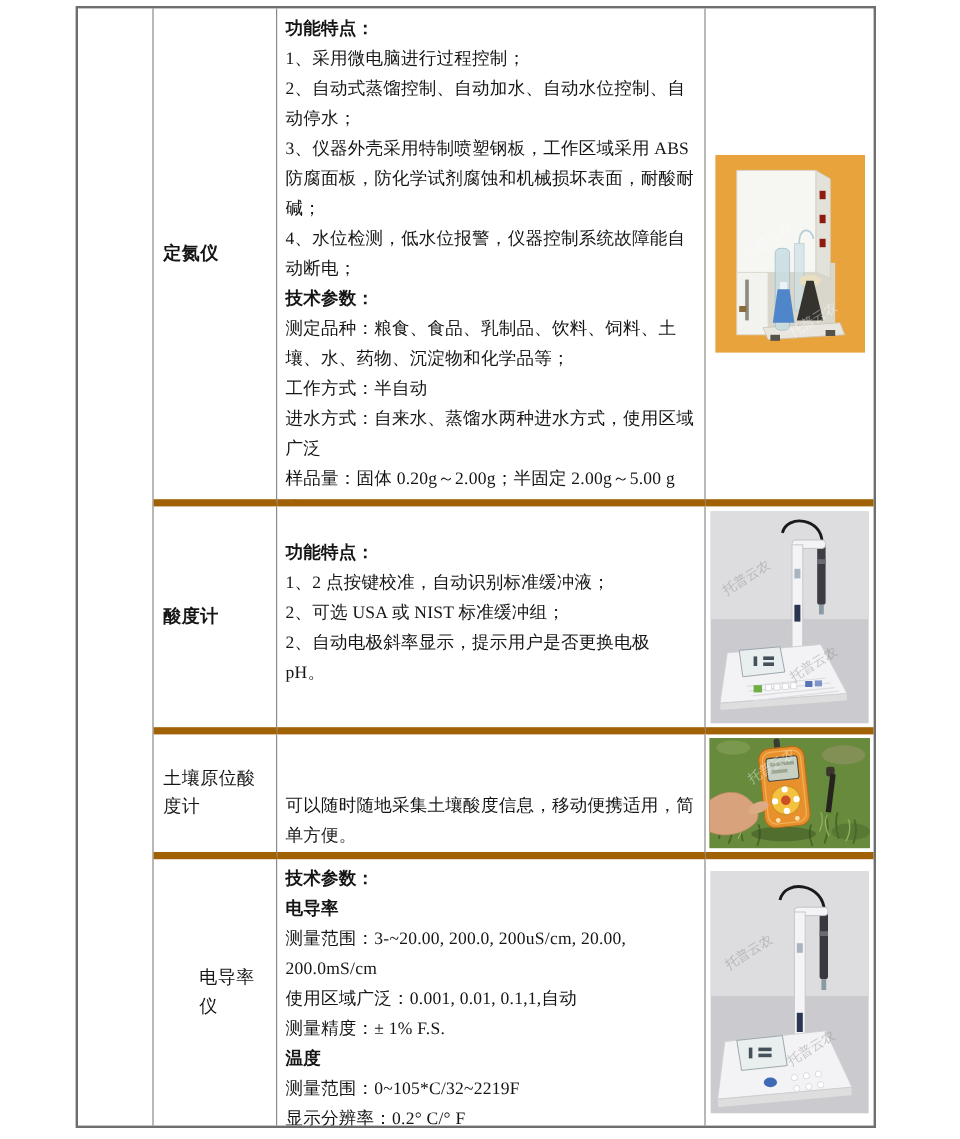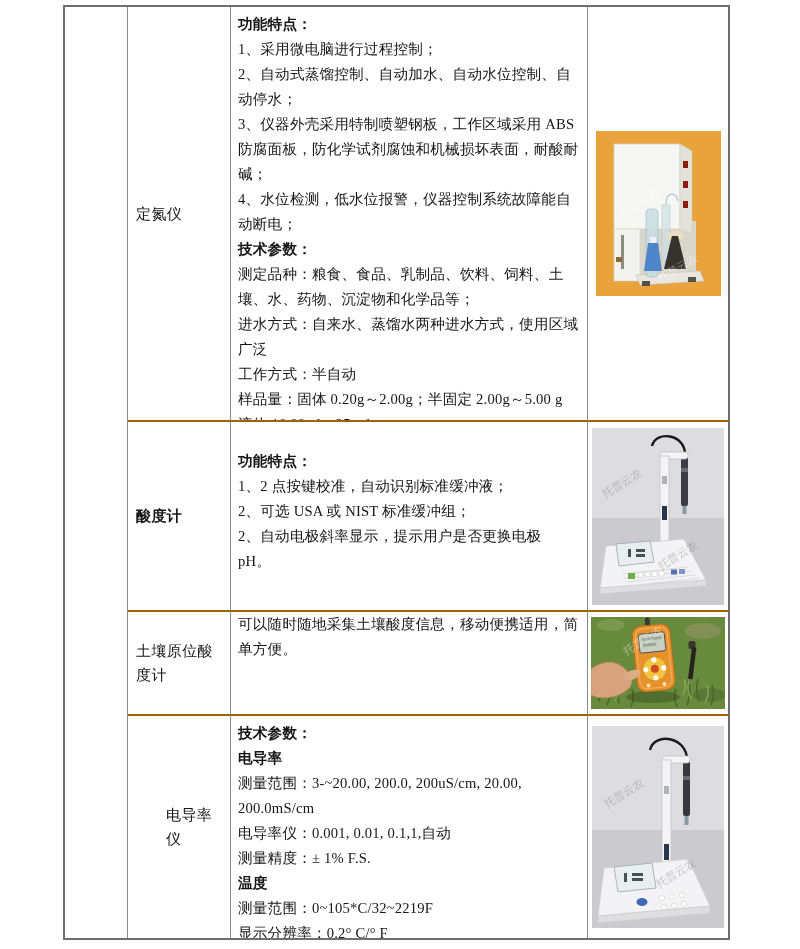--- a/index.html
+++ b/index.html
@@ -9,60 +9,60 @@
     overflow:hidden;
   }
   .spec-table{
     position:absolute;left:63px;top:5px;width:667px;height:935px;
     box-sizing:border-box;border:2px solid #6e6e6e;
     display:grid;
     grid-template-columns:63px 103px 357px 140px;
     grid-template-rows:415px 190px 104px 222px;
     background:#ffffff;
   }
-  .cell{box-sizing:border-box;border-right:1px solid #8a8a8a;border-bottom:2px solid #a16207;overflow:hidden;position:relative;}
+  .cell{box-sizing:border-box;border-right:1px solid #8a8a8a;border-bottom:6px solid #a16207;overflow:hidden;position:relative;}
   .cell.last-col{border-right:none;}
   .cell.last-row{border-bottom:none;}
   .col1{grid-column:1;grid-row:1/5;border-bottom:none;}
   .name-cell{display:flex;align-items:center;padding-left:8px;padding-right:4px;font-size:15px;letter-spacing:.4px;line-height:24px;}
   .desc-cell{padding:5px 6px 0 7px;font-size:14.6px;line-height:25px;letter-spacing:.2px;}
   .desc-cell .line{min-height:25px;}
   .desc-cell .b{font-weight:bold;}
-  .desc-cell.vcenter{display:flex;flex-direction:column;justify-content:flex-start;padding-top:0;}
+  .desc-cell.vcenter{display:flex;flex-direction:column;justify-content:flex-end;padding-top:0;}
   .spacer{height:22px;}
   .img-cell{display:flex;align-items:center;justify-content:center;}
   .photo{position:relative;display:block;}
   .wm{
     position:absolute;white-space:nowrap;pointer-events:none;
     font-family:"Liberation Sans","DejaVu Sans",sans-serif;
     font-size:11px;transform:rotate(-32deg);color:rgba(120,120,120,.38);
   }
   .wm.light{color:rgba(255,255,255,.42);}
   svg{display:block;}
 </style>
 </head>
 <body>
 
 <div class="spec-table">
 
   <div class="cell col1"></div>
 
-  <div class="cell name-cell" style="grid-column:2;grid-row:1;">
+  <div class="cell name-cell" style="grid-column:2;grid-row:1;font-weight:bold;">
     <span>定氮仪</span>
   </div>
   <div class="cell desc-cell" style="grid-column:3;grid-row:1;">
     <div class="line b">功能特点：</div>
     <div class="line">1、采用微电脑进行过程控制；</div>
     <div class="line">2、自动式蒸馏控制、自动加水、自动水位控制、自动停水；</div>
     <div class="line">3、仪器外壳采用特制喷塑钢板，工作区域采用 ABS 防腐面板，防化学试剂腐蚀和机械损坏表面，耐酸耐碱；</div>
     <div class="line">4、水位检测，低水位报警，仪器控制系统故障能自动断电；</div>
     <div class="line b">技术参数：</div>
     <div class="line">测定品种：粮食、食品、乳制品、饮料、饲料、土壤、水、药物、沉淀物和化学品等；</div>
+    <div class="line">工作方式：半自动</div>
     <div class="line">进水方式：自来水、蒸馏水两种进水方式，使用区域广泛</div>
-    <div class="line">工作方式：半自动</div>
     <div class="line">样品量：固体 0.20g～2.00g；半固定 2.00g～5.00 g 液体 10.00ml～25.ml</div>
 
   </div>
   <div class="cell img-cell last-col" style="grid-column:4;grid-row:1;">
     <div class="photo" style="width:125px;height:165px;">
       <svg viewBox="0 0 125 165" width="125" height="165">
         <rect x="0" y="0" width="125" height="165" fill="#e8a33c"></rect>
         <rect x="44" y="90" width="56" height="56" fill="#d9d6cb"></rect>
         <rect x="18" y="13" width="66" height="85" fill="#f6f6f3" stroke="#d8d4c8" stroke-width="0.8"></rect>
         <polygon points="84,13 96,20 96,103 84,98" fill="#e3e2da" stroke="#cfcbbe" stroke-width="0.6"></polygon>
@@ -173,21 +173,21 @@
     </div>
   </div>
 
   <div class="cell name-cell last-row" style="grid-column:2;grid-row:4;margin-left:30px;">
     <span>电导率仪</span>
   </div>
   <div class="cell desc-cell last-row" style="grid-column:3;grid-row:4;">
     <div class="line b">技术参数：</div>
     <div class="line b">电导率</div>
     <div class="line">测量范围：3-~20.00, 200.0, 200uS/cm, 20.00, 200.0mS/cm</div>
-    <div class="line">电导率仪：0.001, 0.01, 0.1,1,自动</div>
+    <div class="line">使用区域广泛：0.001, 0.01, 0.1,1,自动</div>
     <div class="line">测量精度：± 1% F.S.</div>
     <div class="line b">温度</div>
     <div class="line">测量范围：0~105*C/32~2219F</div>
     <div class="line">显示分辨率：0.2° C/° F</div>
 
   </div>
   <div class="cell img-cell last-col last-row" style="grid-column:4;grid-row:4;">
     <div class="photo" style="width:132px;height:202px;">
       <svg viewBox="0 0 132 202" width="132" height="202">
         <rect width="132" height="202" fill="#cbcbcf"></rect>

